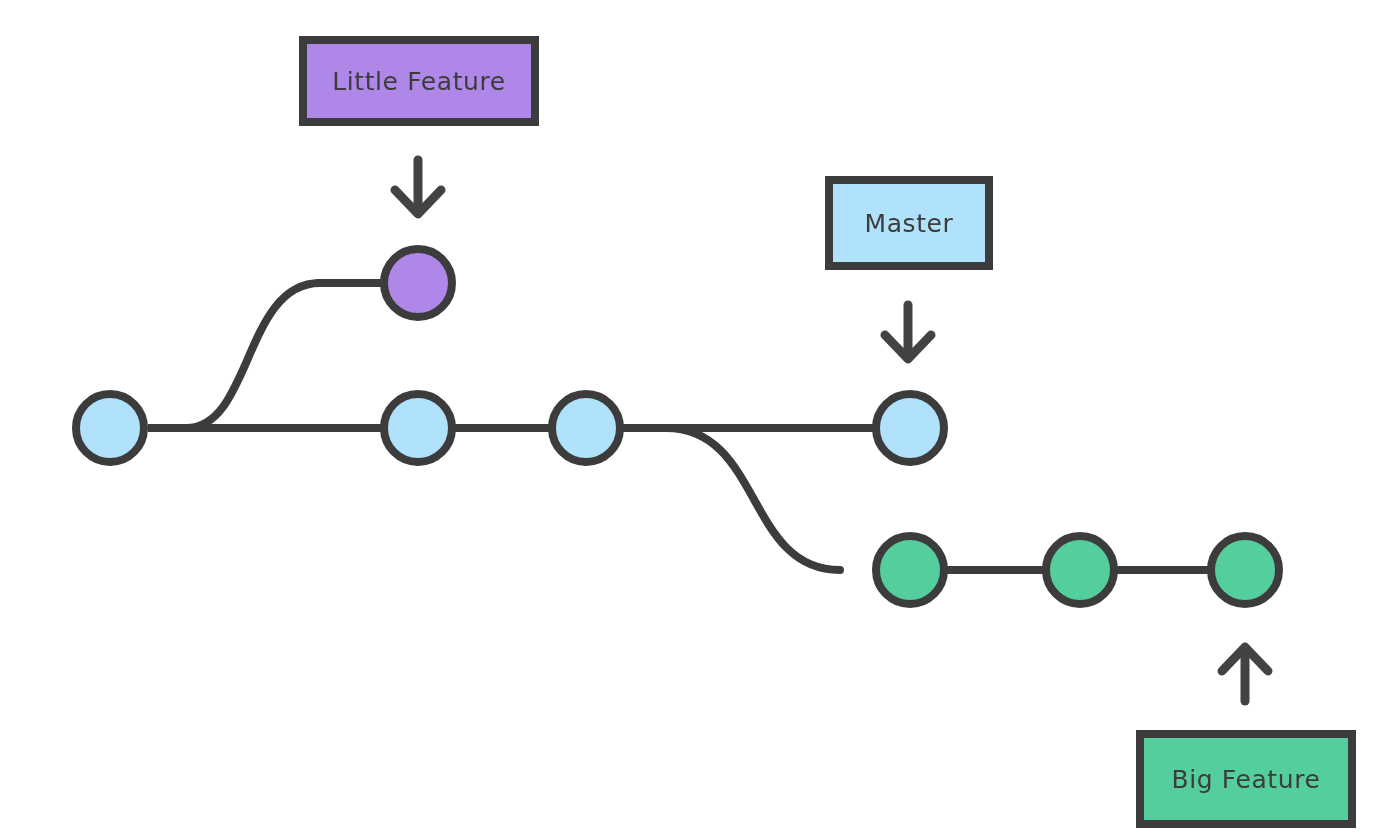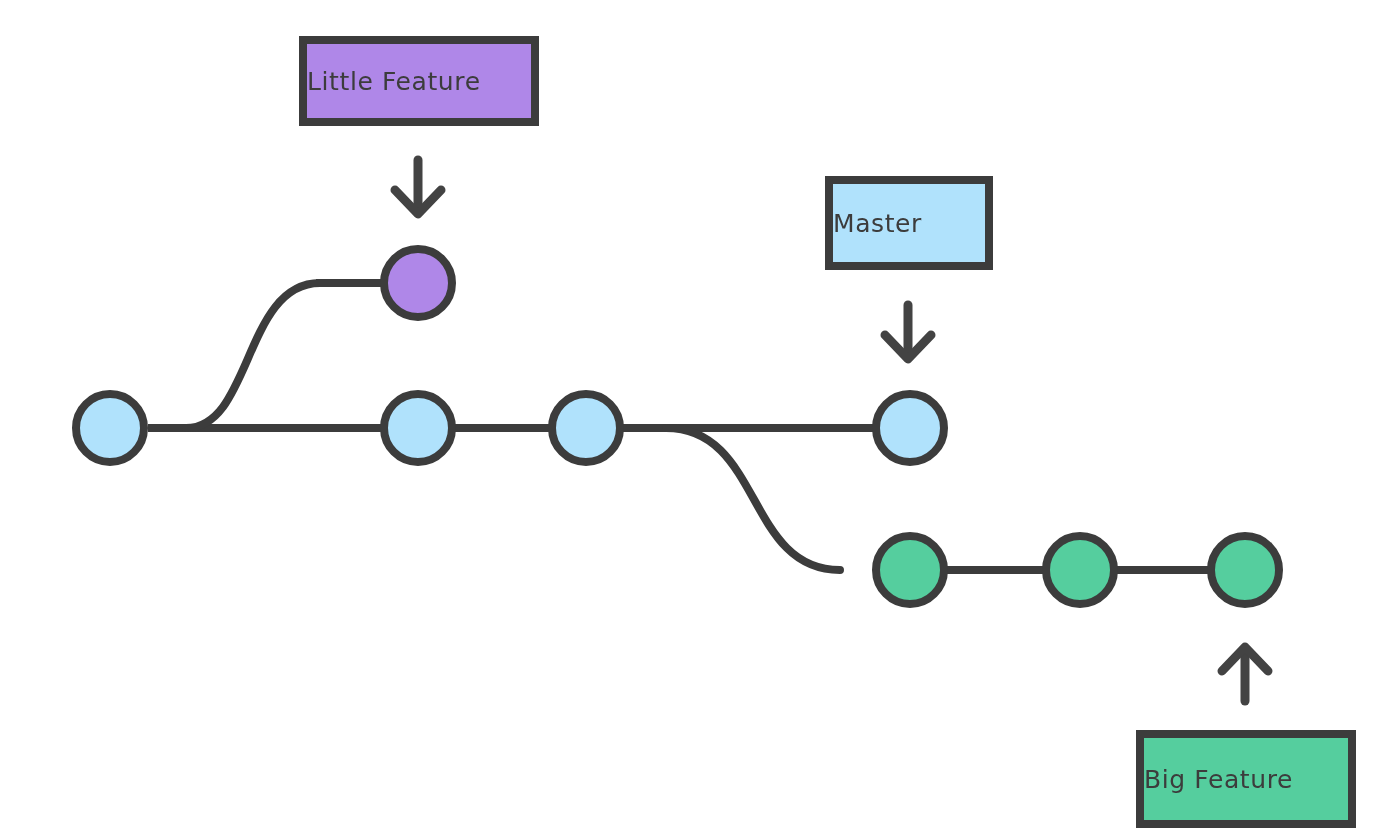--- a/index.html
+++ b/index.html
@@ -24,21 +24,21 @@
     left: 0;
     top: 0;
     width: 1396px;
     height: 840px;
   }
   .label-box {
     position: absolute;
     box-sizing: border-box;
     display: flex;
     align-items: center;
-    justify-content: flex-start;
+    justify-content: center;
     border-style: solid;
     border-color: #3c3c3c;
     border-width: 8px;
   }
   .label-text {
     color: #3c3c3c;
     font-size: 25px;
     letter-spacing: 0.6px;
     line-height: 1;
     white-space: nowrap;

